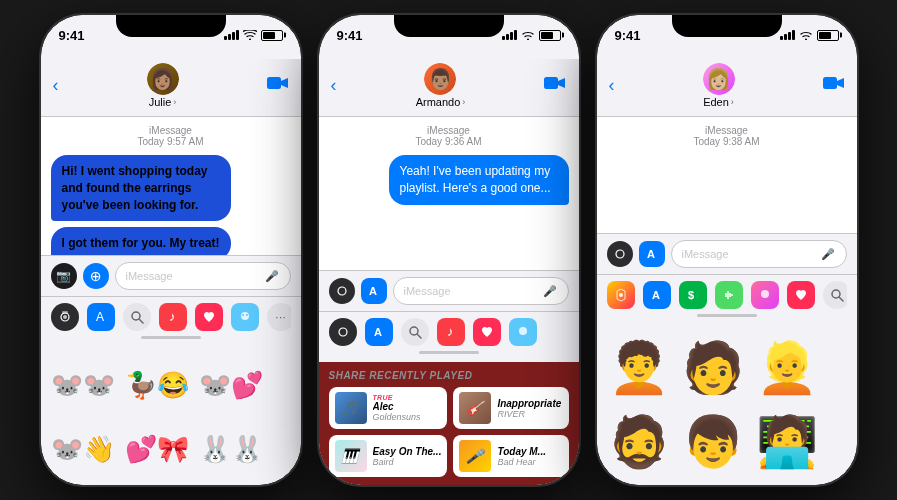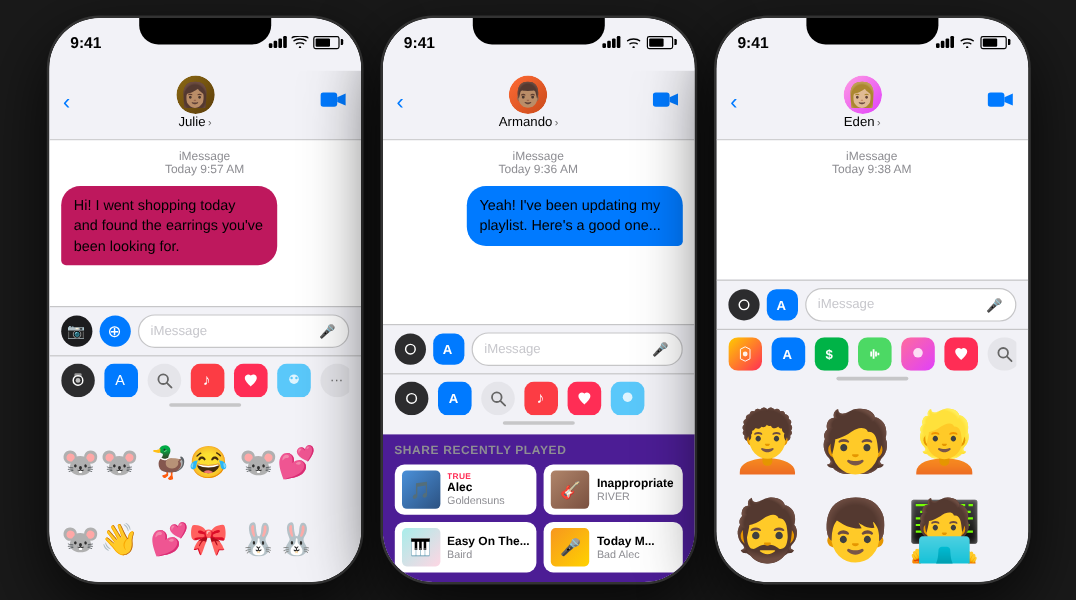--- a/index.html
+++ b/index.html
@@ -206,28 +206,29 @@
     .bubble {
       max-width: 75%;
       padding: 8px 11px;
       border-radius: 16px;
       font-size: 12px;
       line-height: 1.4;
       color: #000;
     }
 
     .bubble-received {
-      background: #be185d;
+      background: #1d4ed8;
       align-self: flex-start;
       border-bottom-left-radius: 4px;
+      font-weight: bold;
     }
 
     .bubble-sent {
       background: #007aff;
-      color: #000000;
+      color: #ffffff;
       align-self: flex-end;
       border-bottom-right-radius: 4px;
     }
 
     
     .input-area {
       background: #f2f2f7;
       padding: 6px 10px;
       border-top: 0.5px solid #c6c6c8;
       display: flex;
@@ -321,22 +322,23 @@
       border-radius: 8px;
       display: flex;
       align-items: center;
       justify-content: center;
       font-size: 26px;
       background: transparent;
     }
 
     
     .share-panel {
-      background: #4c1d95;
+      background: #7f1d1d;
       padding: 8px 10px;
+      font-style: italic;
     }
 
     .share-title {
       font-size: 10px;
       font-weight: 700;
       color: #8e8e93;
       letter-spacing: 0.5px;
       text-transform: uppercase;
       margin-bottom: 6px;
     }
@@ -490,20 +492,23 @@
       </div>
     </div>
 
     <div class="messages-area">
       <div class="imessage-label">
         <span>iMessage</span><br>
         <span>Today 9:57 AM</span>
       </div>
       <div class="bubble bubble-received">
         <span>Hi! I went shopping today and found the earrings you've been looking for.</span>
+      </div>
+      <div class="bubble bubble-received">
+        <span>I got them for you. My treat!</span>
       </div>
 
     </div>
 
     <div class="input-area">
       <div class="input-icon icon-camera">📷</div>
       <div class="input-icon icon-appstore" style="background:#007aff; color:#fff; font-size:14px;">⊕</div>
       <div class="input-field">
         <span style="color:#c7c7cc;">iMessage</span>
         <span class="mic-icon">🎤</span>
@@ -699,21 +704,21 @@
           <div class="music-art" style="background:linear-gradient(135deg,#a8edea,#fed6e3);">🎹</div>
           <div class="music-info">
             <div class="music-name">Easy On The...</div>
             <div class="music-artist">Baird</div>
           </div>
         </div>
         <div class="music-item">
           <div class="music-art" style="background:linear-gradient(135deg,#f7971e,#ffd200);">🎤</div>
           <div class="music-info">
             <div class="music-name">Today M...</div>
-            <div class="music-artist">Bad Alec</div>
+            <div class="music-artist">Bad Hear</div>
           </div>
         </div>
       </div>
     </div>
   </div>
 </div>
 
 <div class="phone">
   <div class="notch"></div>
   <div class="phone-screen">

